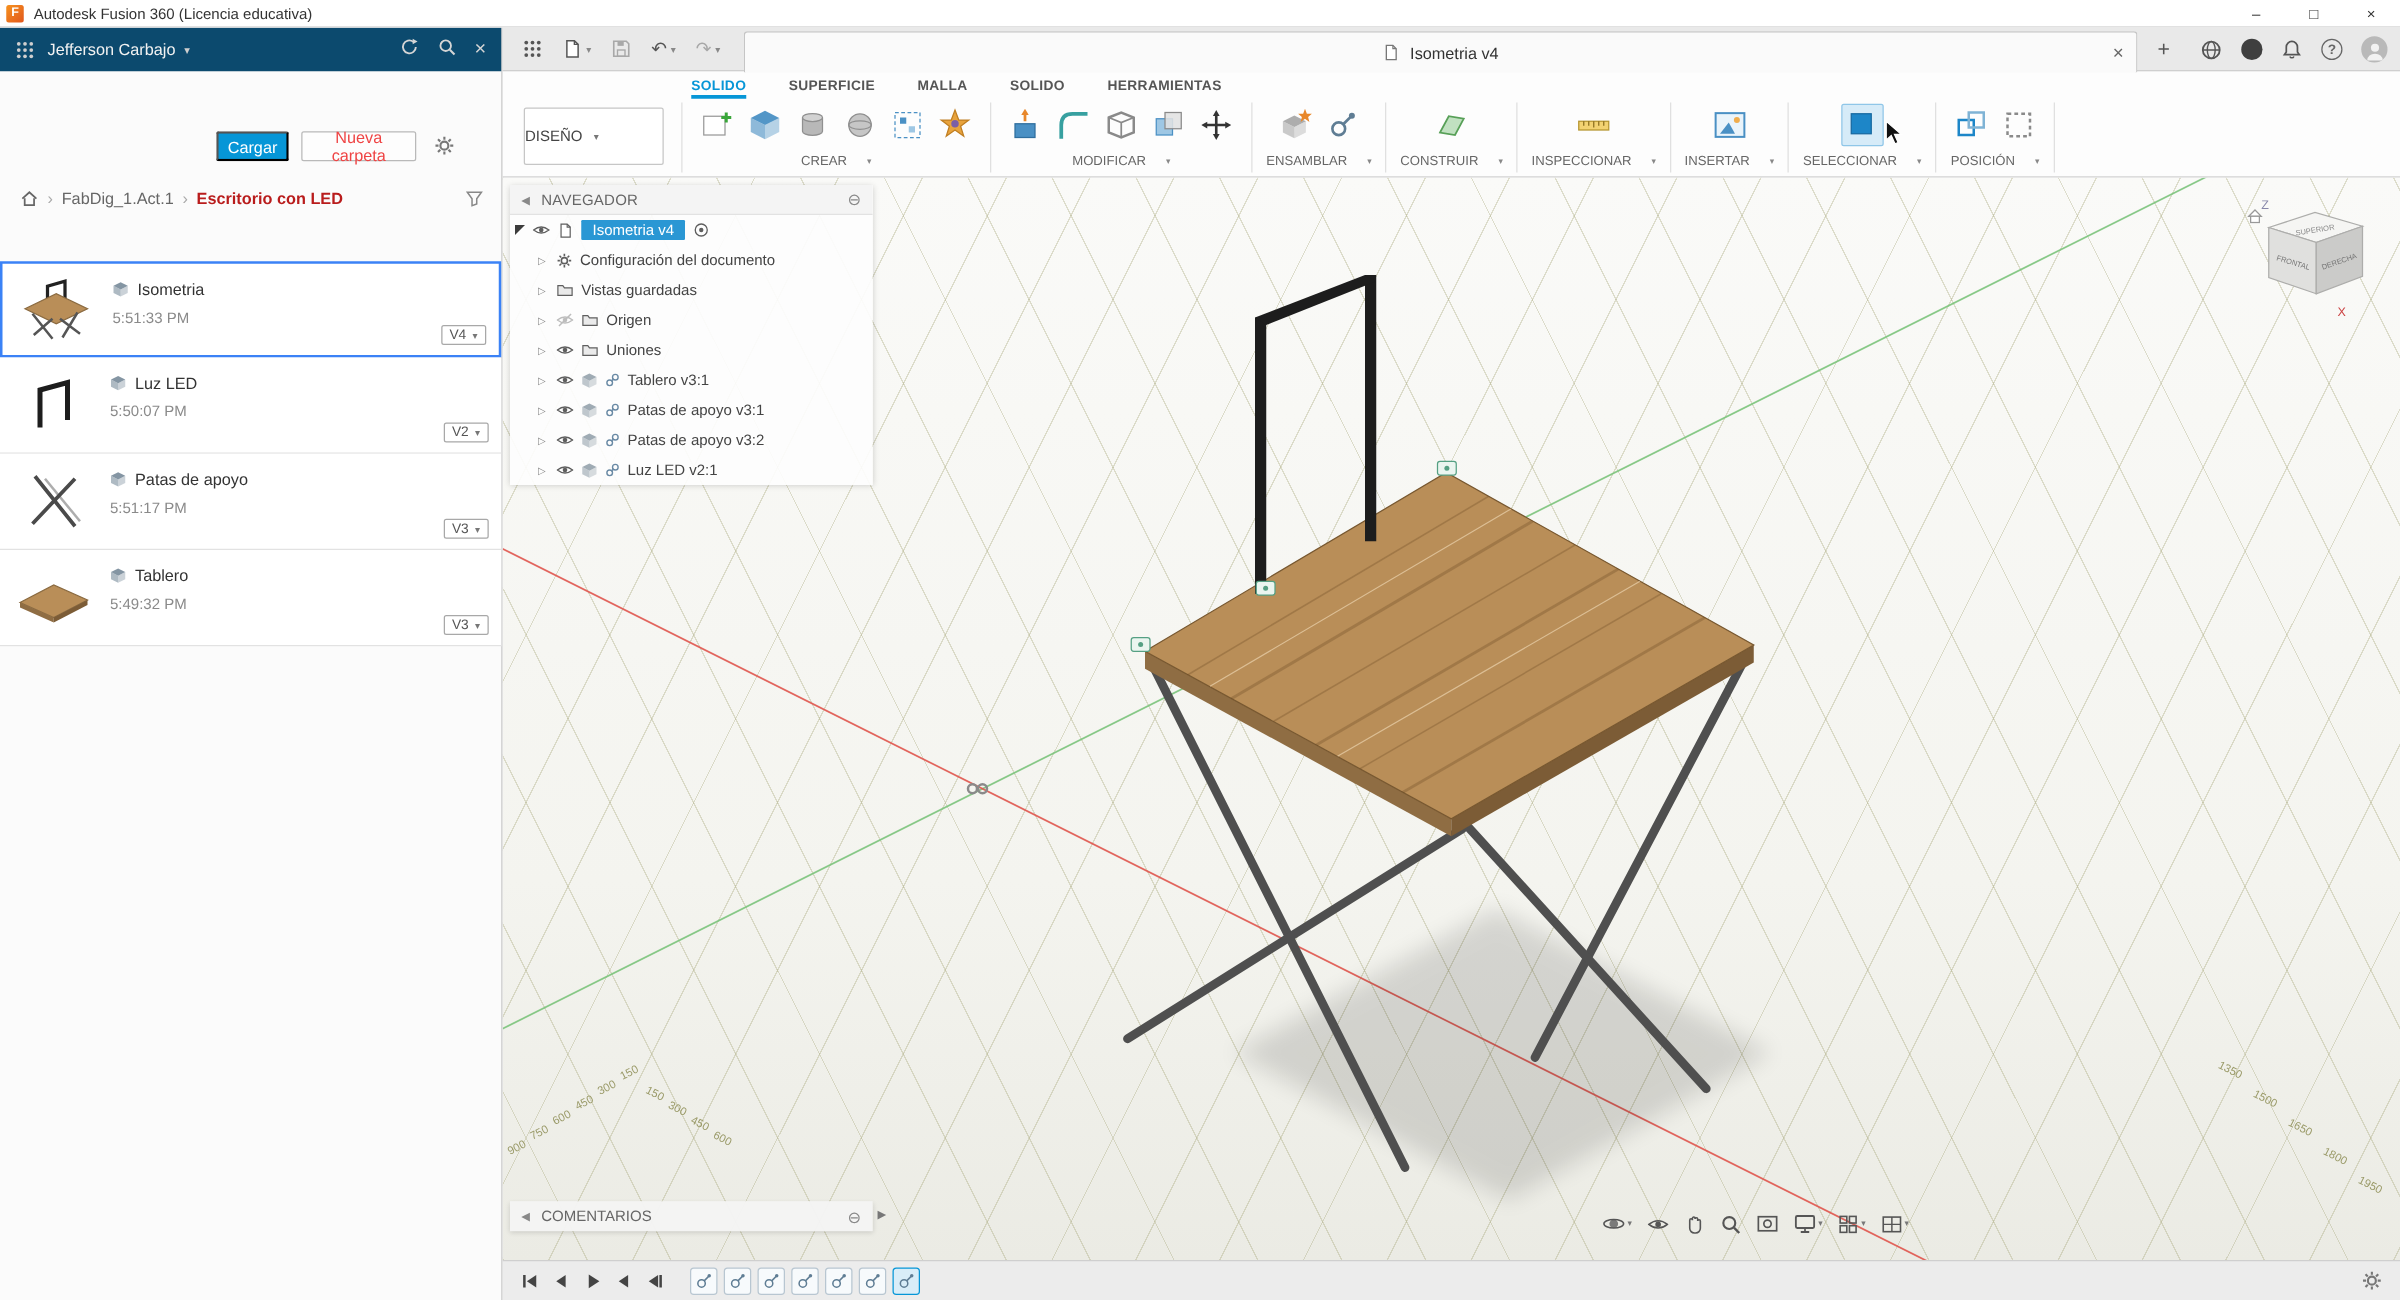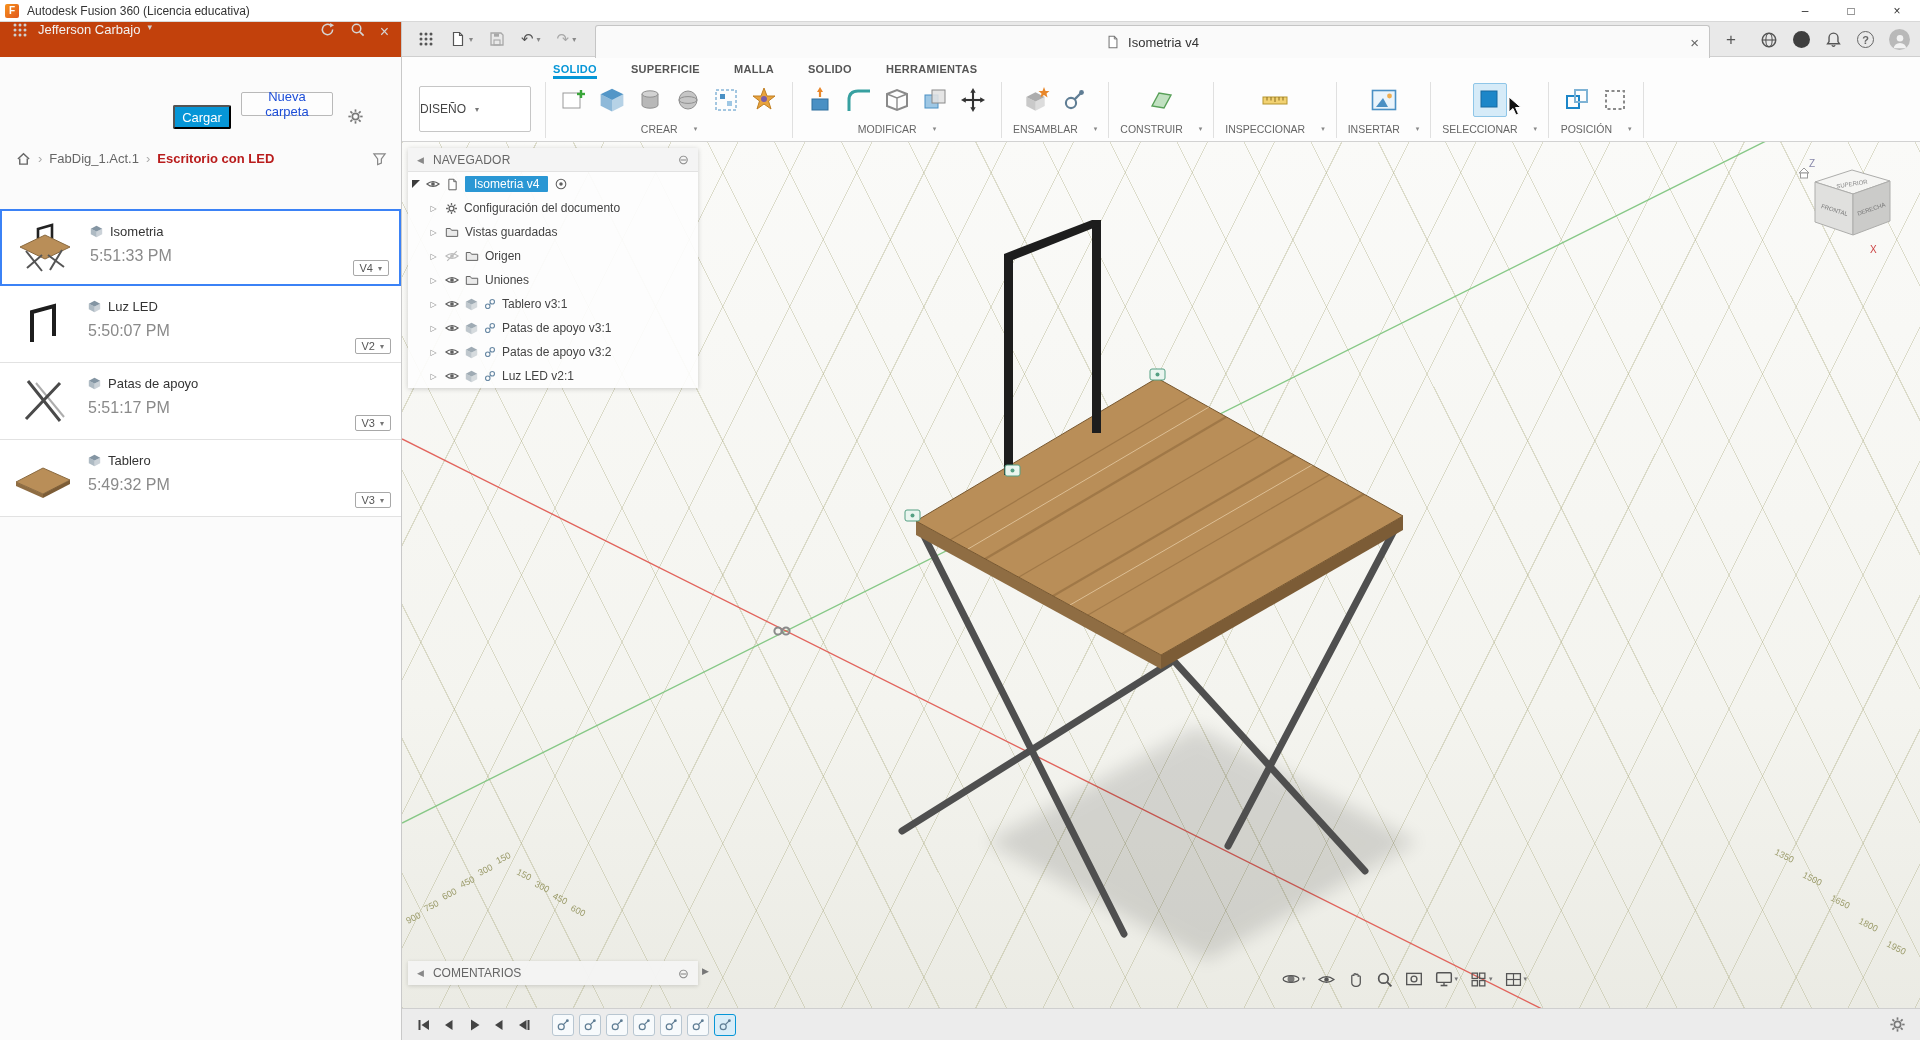--- a/index.html
+++ b/index.html
@@ -11,46 +11,46 @@
   .titlebar{position:absolute;left:0;top:0;right:0;height:22px;background:#fff;border-bottom:1px solid #d8d8d8;
             display:flex;align-items:center;z-index:30;}
   .tb-logo{width:14px;height:14px;margin-left:5px;background:linear-gradient(135deg,#f6921e,#e1571d);color:#fff;
            font-size:10px;font-weight:bold;display:flex;align-items:center;justify-content:center;border-radius:2px;}
   .tb-title{margin-left:8px;font-size:12px;color:#333;}
   .tb-controls{margin-left:auto;display:flex;height:100%;}
   .tb-btn{width:46px;display:flex;align-items:center;justify-content:center;font-size:12px;color:#333;cursor:default;}
 
   
   .dpanel{position:absolute;left:0;top:22px;width:402px;bottom:0;background:#fbfbfb;border-right:1px solid #c9c9c9;z-index:20;}
-  .dp-head{height:35px;background:#c2410c;display:flex;align-items:flex-start;color:#e9e9e9;}
+  .dp-head{height:35px;background:#0c4a6e;display:flex;align-items:center;color:#e9e9e9;}
   .dp-apps{margin:0 10px 0 12px;color:#cfcfcf;display:flex;}
   .dp-user{font-size:13px;color:#f2f2f2;}
   .dp-caret{font-size:9px;margin-left:7px;color:#cfcfcf;}
   .dp-hicons{margin-left:auto;display:flex;gap:15px;margin-right:12px;color:#d5d5d5;align-items:center;}
   .dp-close{font-size:16px;line-height:1;}
   .dp-tabs{position:absolute;left:14px;right:14px;top:42px;height:27px;display:flex;border:1px solid #b9b9b9;border-radius:2px;overflow:hidden;}
   .dp-tab{flex:1;display:flex;align-items:center;justify-content:center;font-size:13px;color:#555;background:#e2e2e2;}
   .dp-tab.active{background:#fff;color:#333;border-right:1px solid #b9b9b9;}
   .btn-cargar{position:absolute;left:173px;top:83px;width:58px;height:24px;background:#0696d7;color:#fff;font-size:13px;
               border-radius:2px;display:flex;align-items:center;justify-content:center;}
-  .btn-nueva{position:absolute;left:241px;top:70px;width:92px;height:24px;background:#fdfdfd;border:1px solid #b9b9b9;
-             color:#1d4ed8;font-size:13px;border-radius:2px;display:flex;align-items:center;justify-content:center;}
+  .btn-nueva{position:absolute;left:241px;top:83px;width:92px;height:24px;background:#fdfdfd;border:1px solid #b9b9b9;
+             color:#ef4444;font-size:13px;border-radius:2px;display:flex;align-items:center;justify-content:center;}
   .dp-gear{position:absolute;left:347px;top:86px;color:#777;}
   .dp-crumbs{position:absolute;left:16px;right:14px;top:126px;height:20px;display:flex;align-items:center;gap:7px;font-size:13px;color:#666;}
   .crumb-sep{color:#aaa;font-size:13px;}
   .crumb-b{color:#b91c1c;font-weight:bold;}
   .dp-filter{margin-left:auto;color:#888;display:flex;}
   .dp-list{position:absolute;left:0;right:0;top:187px;}
   .card{position:relative;height:77px;background:#fff;border-bottom:1px solid #e2e2e2;}
   .card.selected{border:2px solid #3b82f6;}
   .thumb{position:absolute;left:10px;top:12px;width:66px;height:52px;}
   .crow{position:absolute;left:88px;top:13px;display:flex;align-items:center;gap:7px;}
   .cube-ic{color:#7d8f9e;display:flex;}
   .cname{font-size:13px;color:#333;}
-  .ctime{position:absolute;left:88px;top:36px;font-size:16px;color:#8a8a8a;}
+  .ctime{position:absolute;left:88px;top:36px;font-size:12px;color:#8a8a8a;}
   .cver{position:absolute;right:10px;bottom:8px;border:1px solid #a8a8a8;border-radius:2px;font-size:11px;color:#555;
         padding:1px 6px;display:flex;gap:5px;align-items:center;background:#fff;}
   .cver .cv-caret{font-size:8px;color:#777;}
 
   
   .qatbar{position:absolute;left:402px;top:22px;right:0;height:35px;background:#e9e9e9;border-bottom:1px solid #cfcfcf;
           display:flex;align-items:center;z-index:10;}
   .qat-ic{display:flex;align-items:center;gap:3px;color:#555;margin-left:16px;}
   .qat-ic.dis{color:#a8a8a8;}
   .qcaret{font-size:8px;color:#888;}

